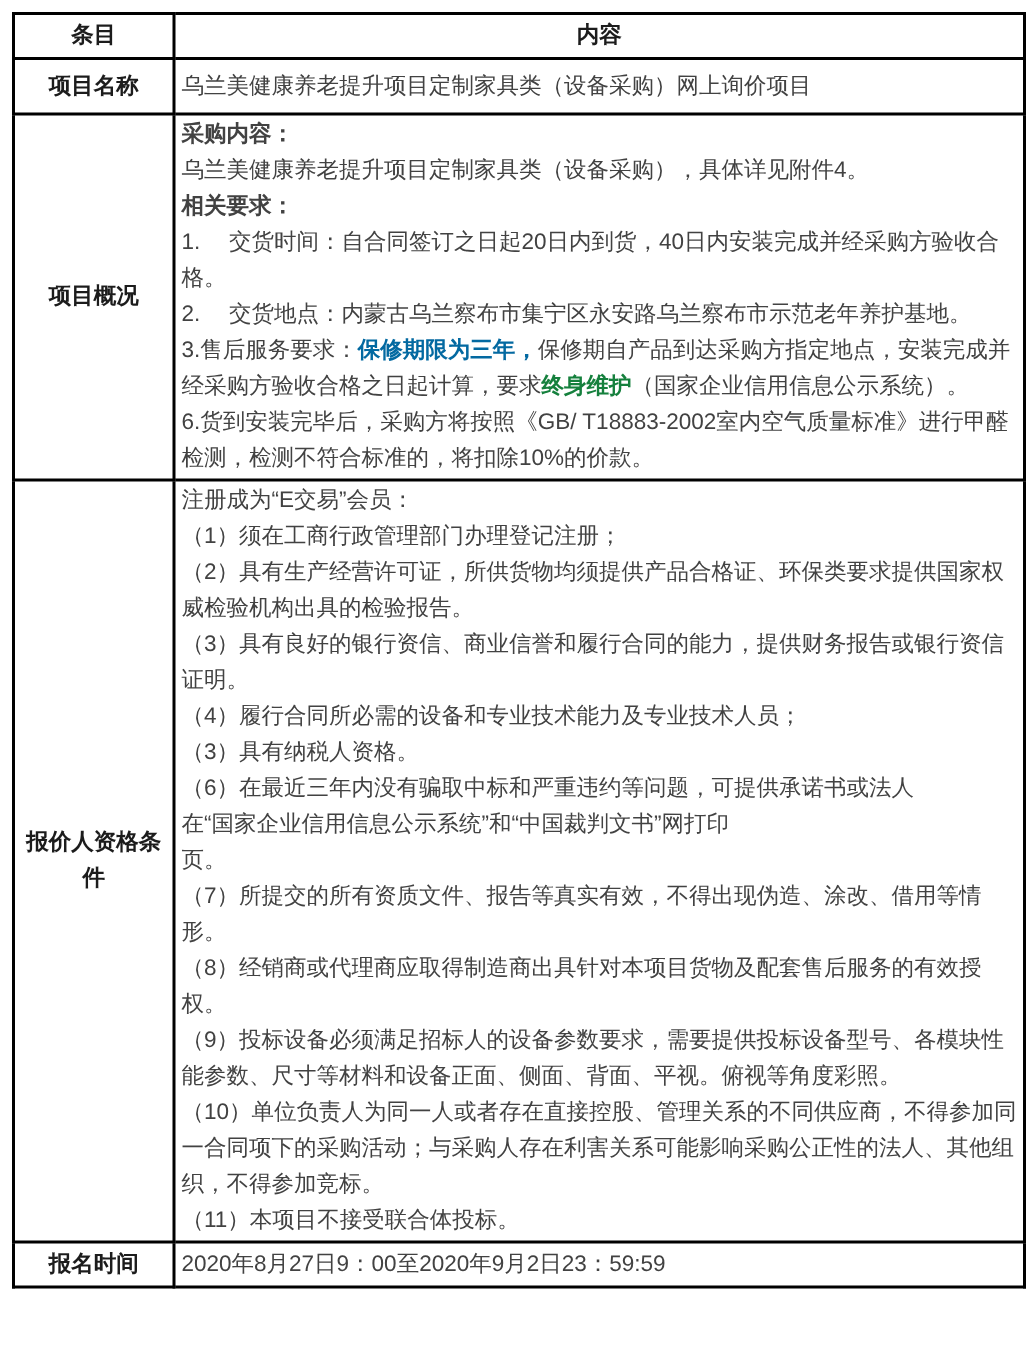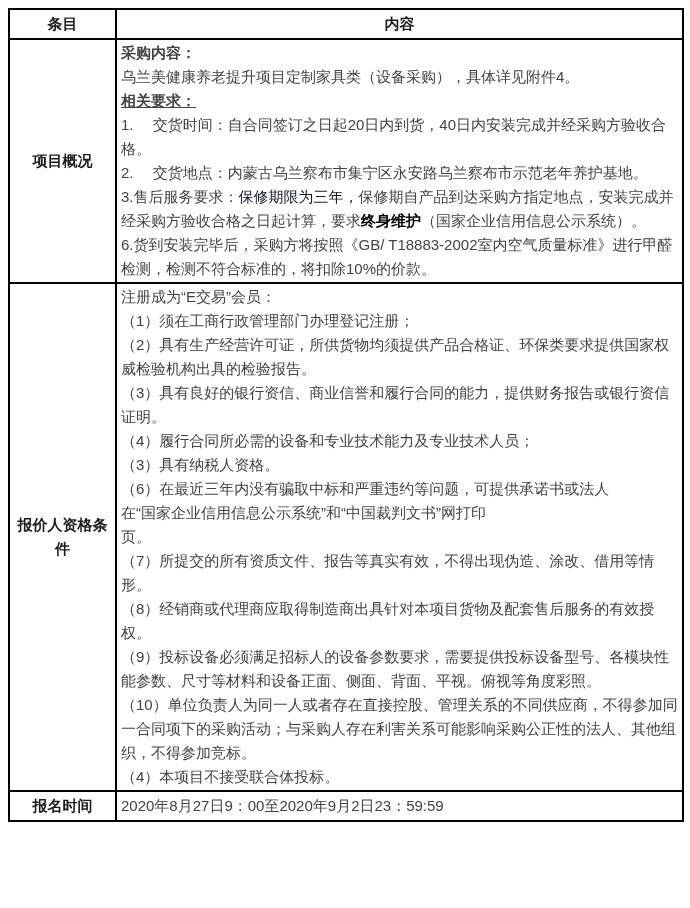--- a/index.html
+++ b/index.html
@@ -63,49 +63,53 @@
   <table class="info-table">
     <colgroup>
         <col class="c1">
         <col class="c2">
       </colgroup>
     <tbody>
       <tr class="r-header">
         <th class="col-header">条目</th>
         <th class="col-header">内容</th>
       </tr>
+      <tr class="r-name">
+        <th class="row-label">项目名称</th>
+        <td class="content-cell">乌兰美健康养老提升项目定制家具类（设备采购）网上询价项目</td>
+      </tr>
       <tr>
         <th class="row-label">项目概况</th>
         <td class="content-cell">
             <p><span style="font-weight: bold;">采购内容：</span></p>
             <p><span>乌兰美健康养老提升项目定制家具类（设备采购），具体详见附件4。</span></p>
-            <p><span style="font-weight: bold; text-decoration: underline;">相关要求：</span></p>
+            <p><span style="font-weight: bold;">相关要求：</span></p>
             <p><span>1.　 交货时间：自合同签订之日起20日内到货，40日内安装完成并经采购方验收合格。</span></p>
             <p><span>2.　 交货地点：内蒙古乌兰察布市集宁区永安路乌兰察布市示范老年养护基地。</span></p>
-            <p><span>3.售后服务要求：</span><span style="font-weight: normal; color: #0f172a;">保修期限为三年，</span><span>保修期自产品到达采购方指定地点，安装完成并经采购方验收合格之日起计算，要求</span><span style="font-weight: bold; color: #000000;">终身维护</span><span>（国家企业信用信息公示系统）。</span></p>
+            <p><span>3.售后服务要求：</span><span style="font-weight: bold; color: #0369a1;">保修期限为三年，</span><span>保修期自产品到达采购方指定地点，安装完成并经采购方验收合格之日起计算，要求</span><span style="font-weight: bold; color: #15803d;">终身维护</span><span>（国家企业信用信息公示系统）。</span></p>
             <p><span>6.货到安装完毕后，采购方将按照《GB/ T18883-2002室内空气质量标准》进行甲醛检测，检测不符合标准的，将扣除10%的价款。</span></p>
           </td>
       </tr>
       <tr>
         <th class="row-label">报价人资格条件</th>
         <td class="content-cell">
             <p><span>注册成为“E交易”会员：</span></p>
             <p><span>（1）须在工商行政管理部门办理登记注册；</span></p>
             <p><span>（2）具有生产经营许可证，所供货物均须提供产品合格证、环保类要求提供国家权威检验机构出具的检验报告。</span></p>
             <p><span>（3）具有良好的银行资信、商业信誉和履行合同的能力，提供财务报告或银行资信证明。</span></p>
             <p><span>（4）履行合同所必需的设备和专业技术能力及专业技术人员；</span></p>
             <p><span>（3）具有纳税人资格。</span></p>
             <p><span>（6）在最近三年内没有骗取中标和严重违约等问题，可提供承诺书或法人</span></p>
             <p><span>在“国家企业信用信息公示系统”和“中国裁判文书”网打印</span></p>
             <p><span>页。</span></p>
             <p><span>（7）所提交的所有资质文件、报告等真实有效，不得出现伪造、涂改、借用等情形。</span></p>
             <p><span>（8）经销商或代理商应取得制造商出具针对本项目货物及配套售后服务的有效授权。</span></p>
             <p><span>（9）投标设备必须满足招标人的设备参数要求，需要提供投标设备型号、各模块性能参数、尺寸等材料和设备正面、侧面、背面、平视。俯视等角度彩照。</span></p>
             <p><span>（10）单位负责人为同一人或者存在直接控股、管理关系的不同供应商，不得参加同一合同项下的采购活动；与采购人存在利害关系可能影响采购公正性的法人、其他组织，不得参加竞标。</span></p>
-            <p><span>（4）本项目不接受联合体投标。</span></p>
+            <p><span>（11）本项目不接受联合体投标。</span></p>
           </td>
       </tr>
       <tr class="r-time">
         <th class="row-label">报名时间</th>
         <td class="content-cell">2020年8月27日9：00至2020年9月2日23：59:59</td>
       </tr>
     </tbody>
   </table>
 </div>
 

